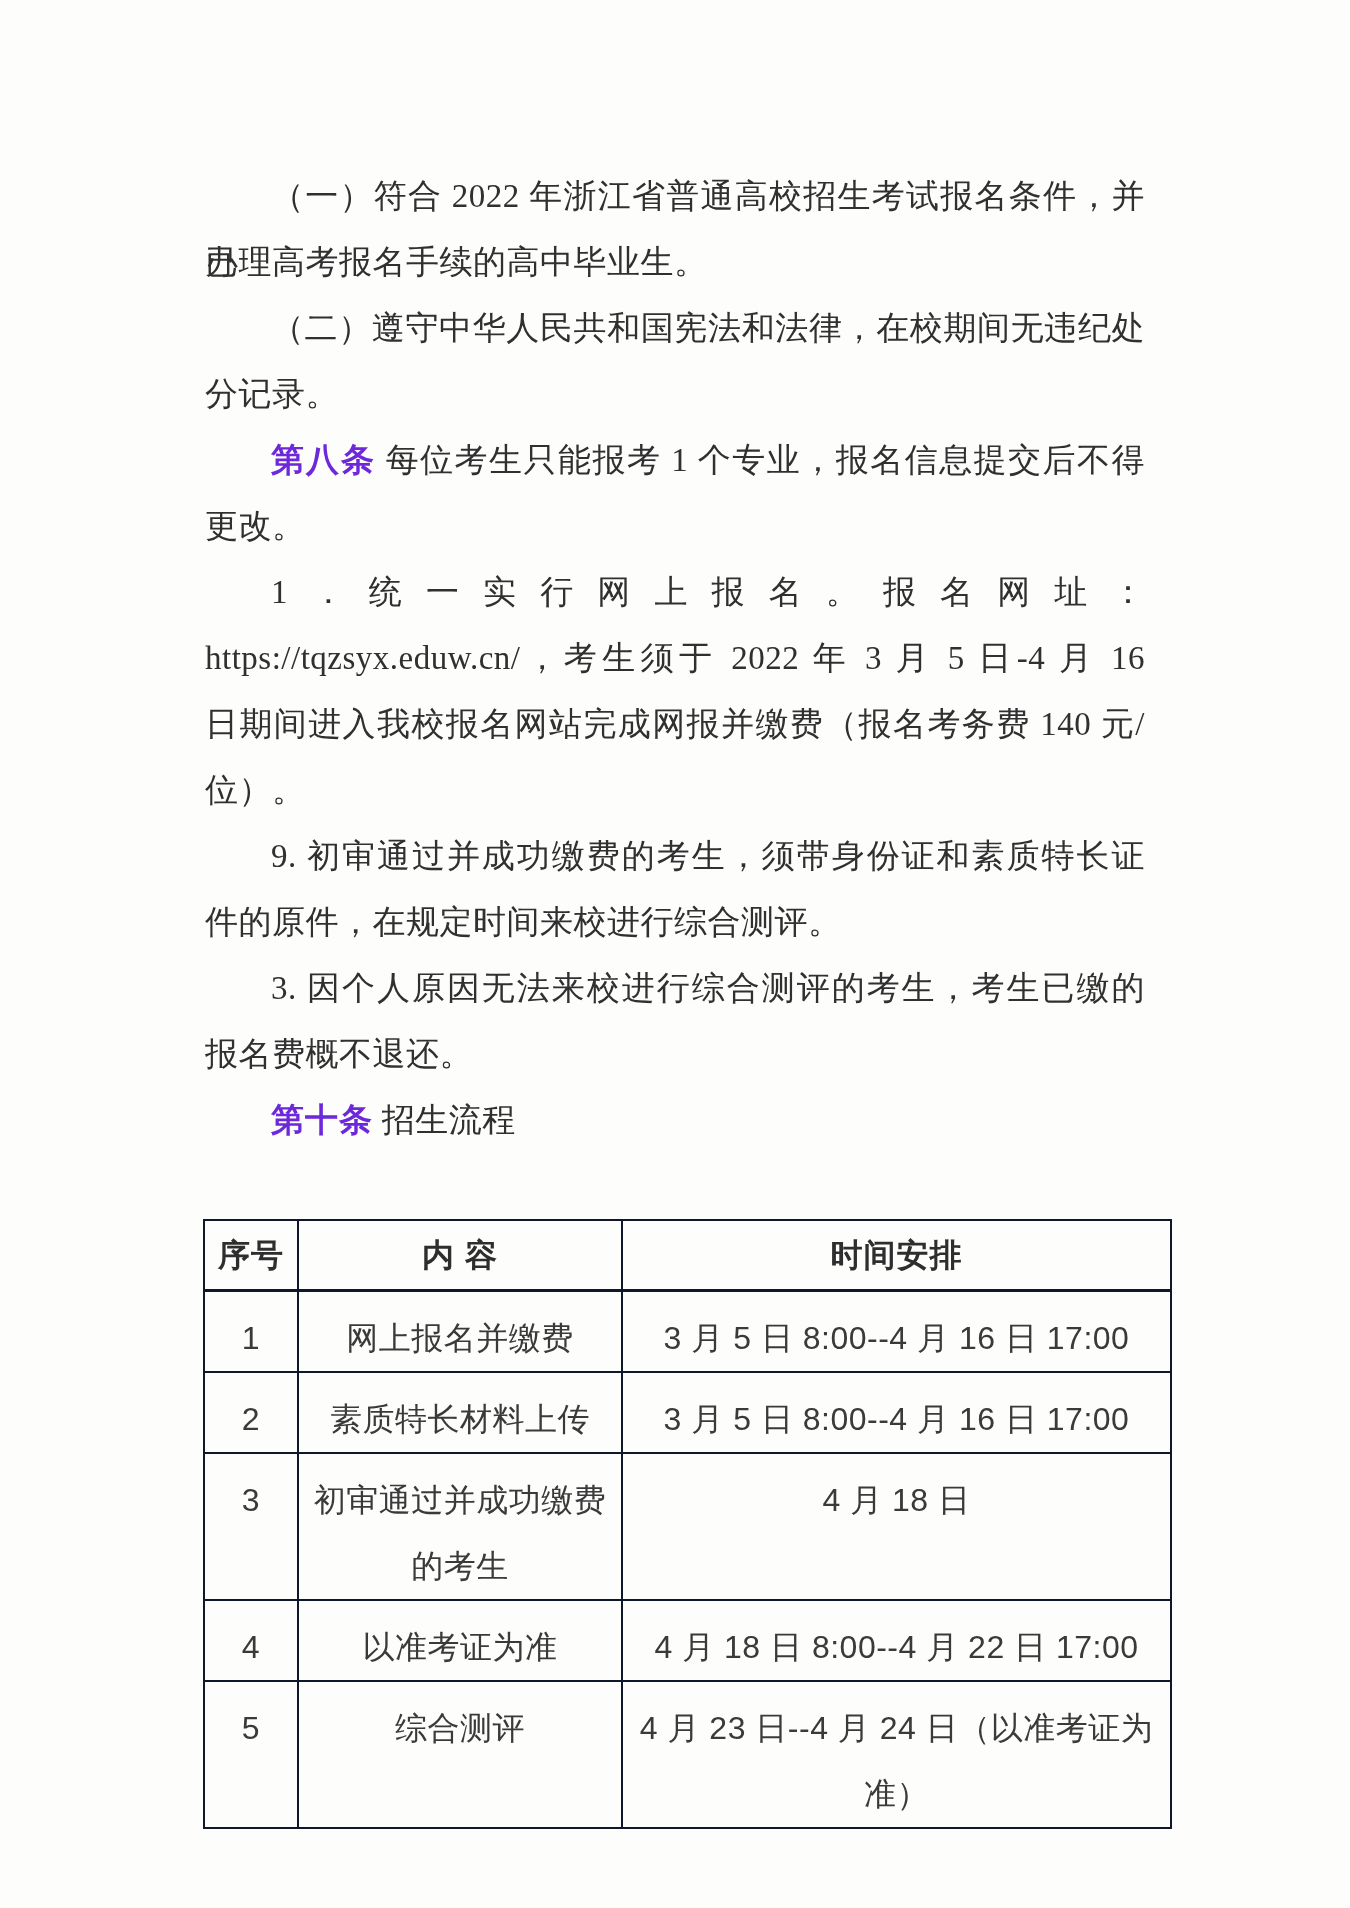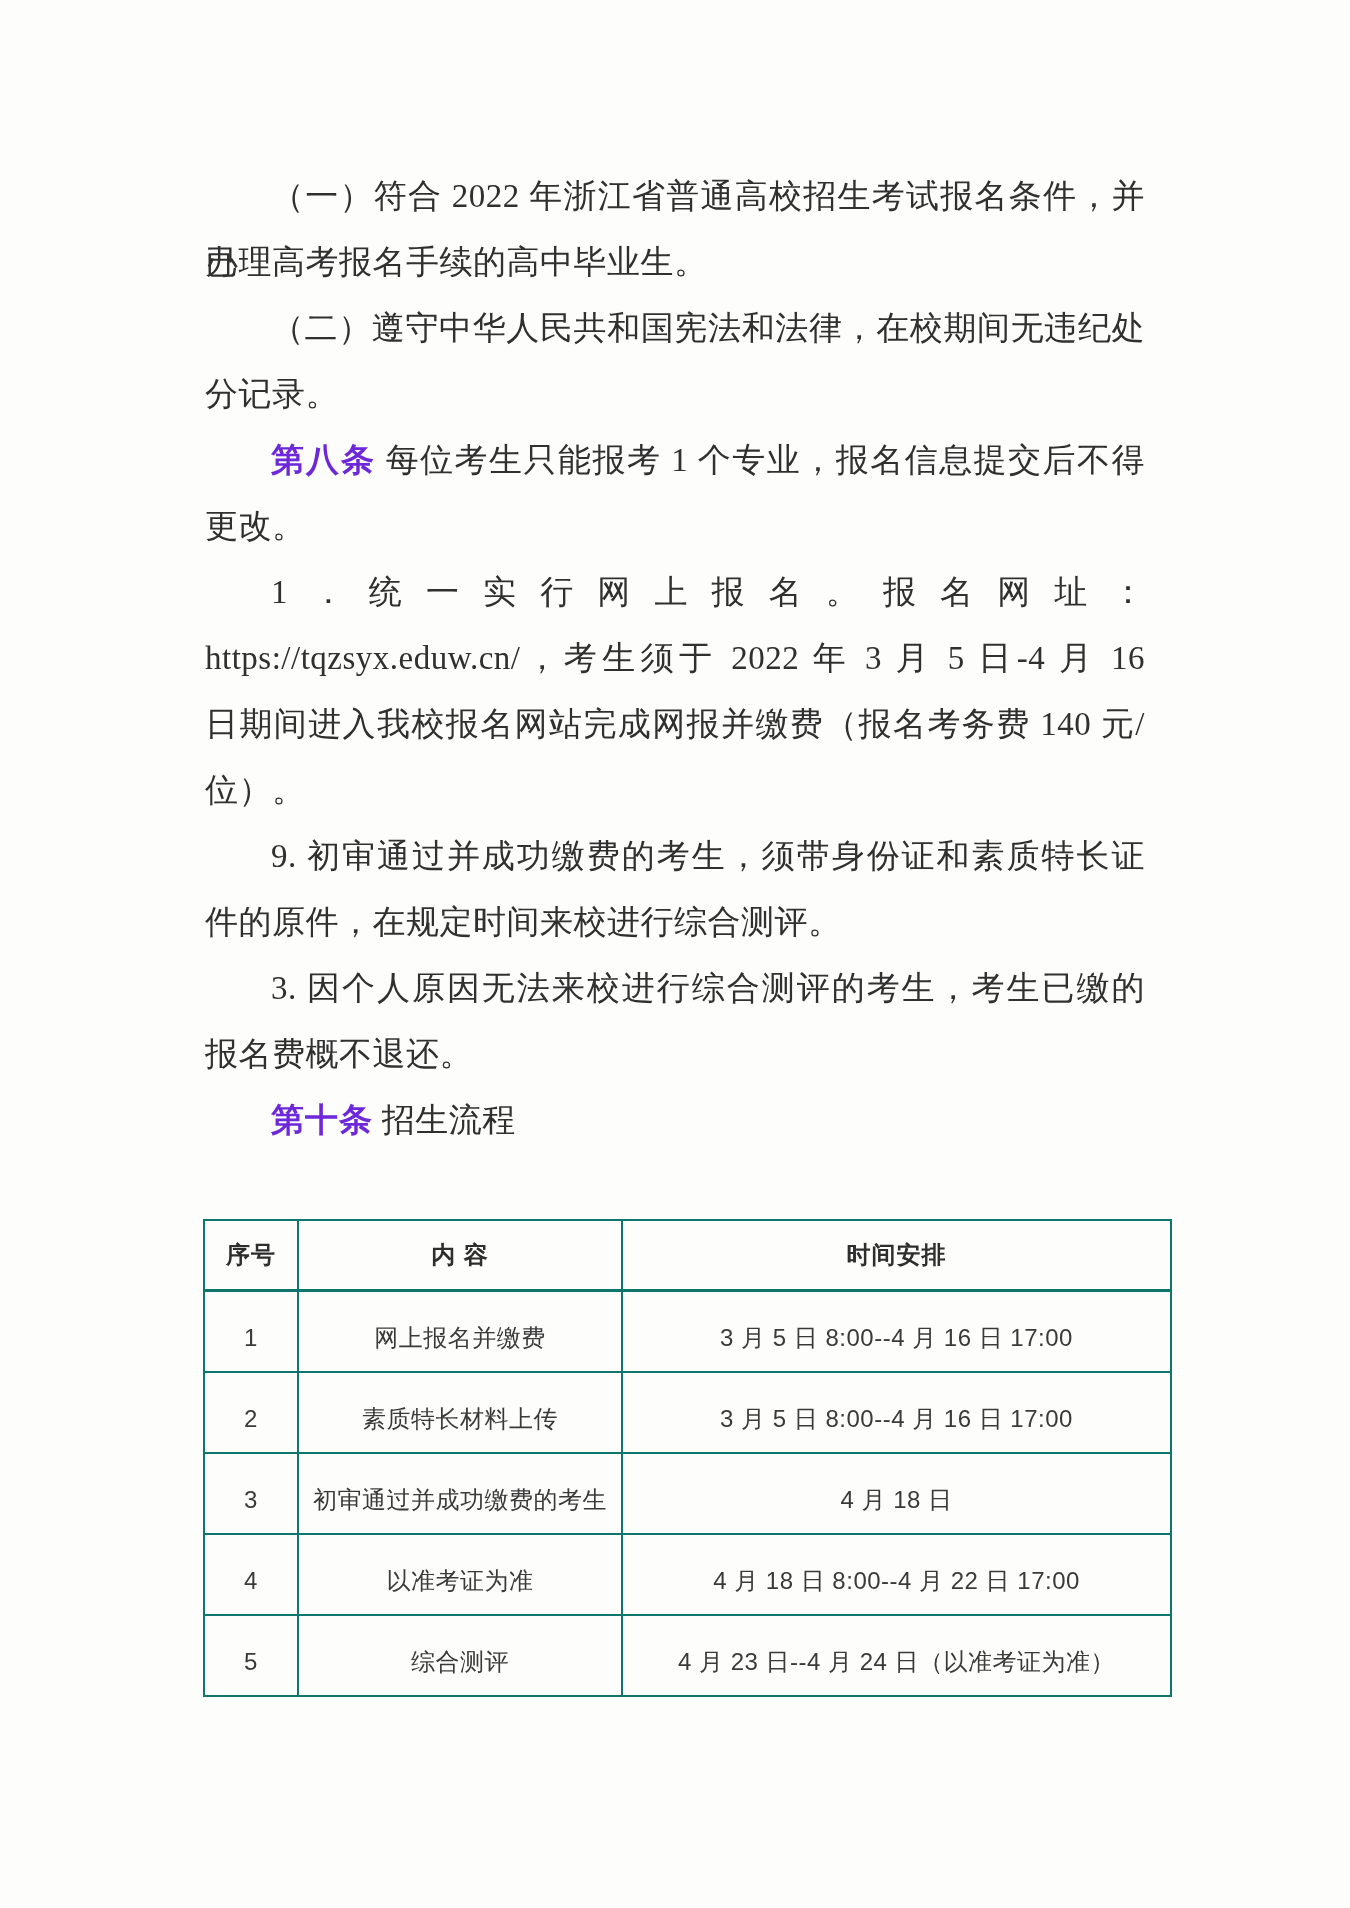--- a/index.html
+++ b/index.html
@@ -35,23 +35,23 @@
     table-layout:fixed;
     width:967px;
     margin:66px 0 0 -2px;
     font-family:"Liberation Sans","DejaVu Sans",sans-serif;
     color:#3a3a3a;
   }
   table.schedule col.c1{width:94px;}
   table.schedule col.c2{width:324px;}
   table.schedule col.c3{width:549px;}
   table.schedule th, table.schedule td{
-    border:2px solid #0f766e;
+    border:2px solid #0f172a;
     text-align:center;
-    font-size:24px;
+    font-size:32px;
     overflow:hidden;
   }
   table.schedule th{
     height:64px;
     vertical-align:middle;
     font-weight:700;
     color:#2e2e2e;
     border-bottom-width:3px;
     letter-spacing:1px;
   }

